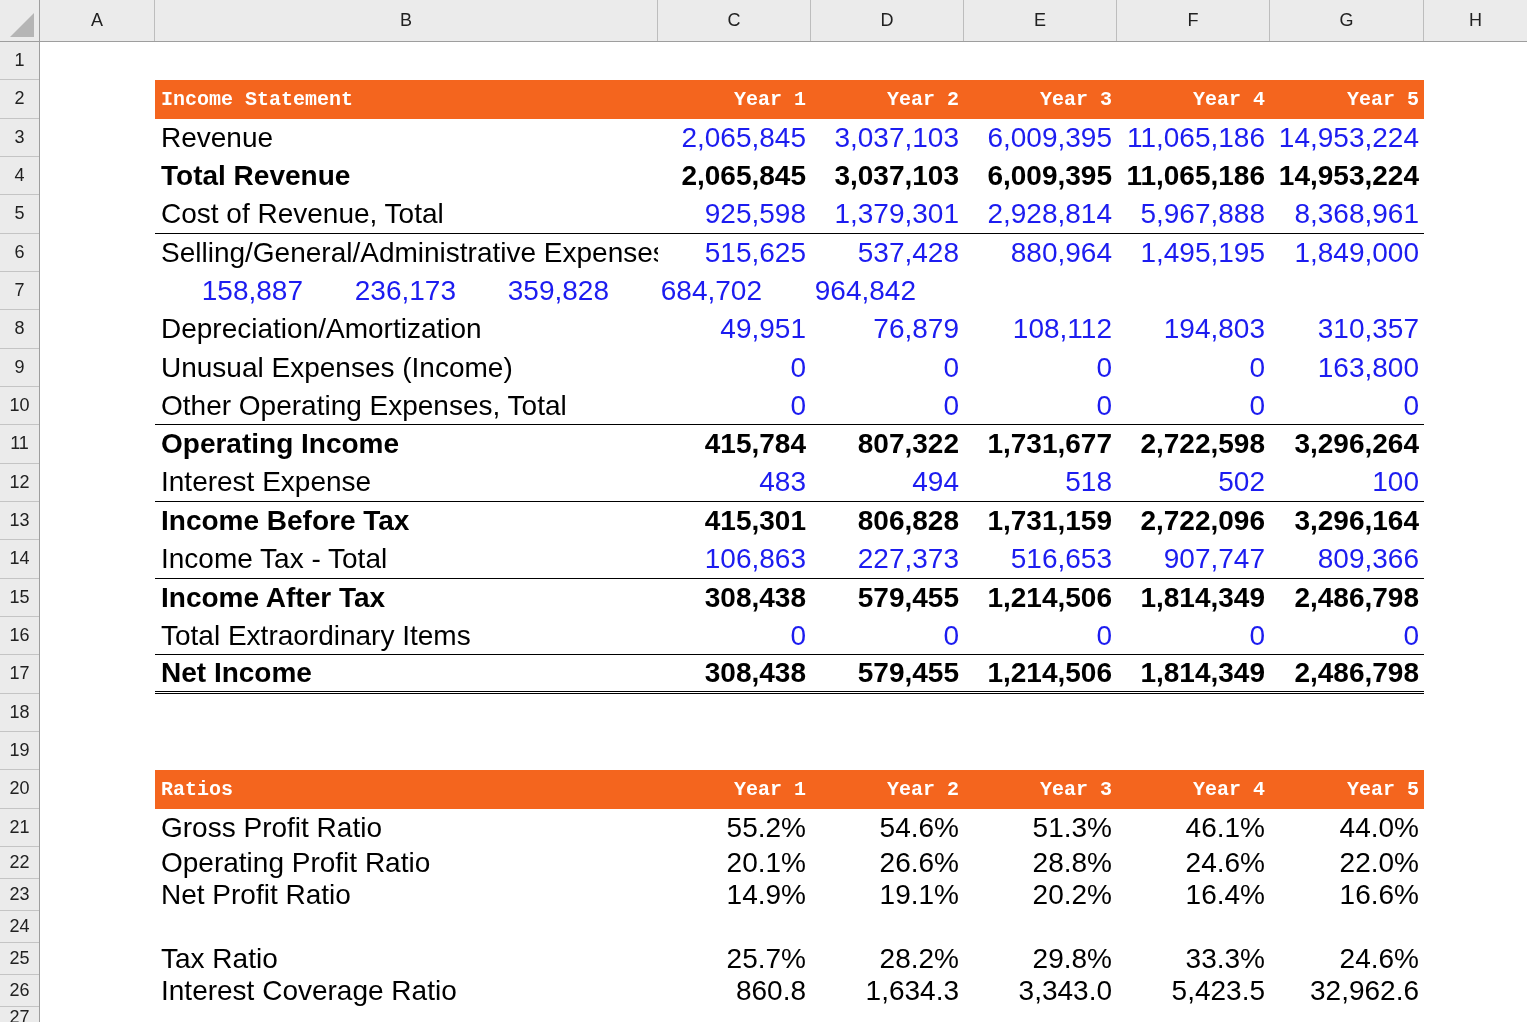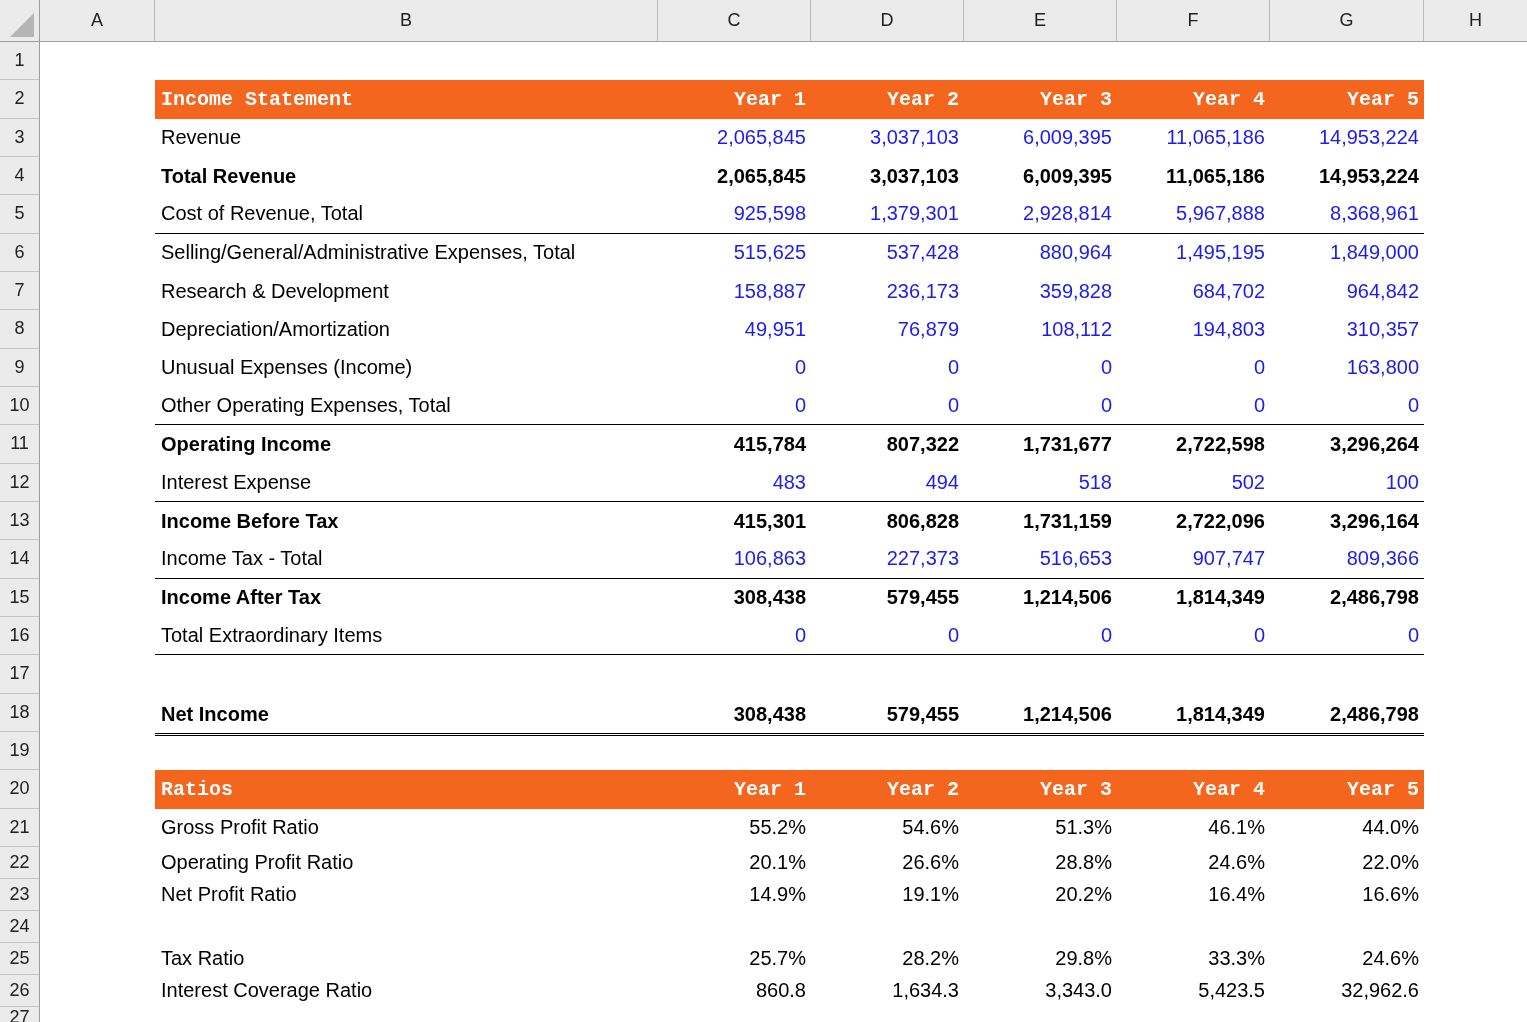--- a/index.html
+++ b/index.html
@@ -40,29 +40,29 @@
   .rh-a { height: 38.33px; } .rh-b { height: 32px; } .rh-c { flex: 1; border-bottom: none; }
   
   .sheet-table { position: absolute; left: 155px; width: 1269px; }
   #income-table { top: 80.33px; }
   #ratios-table { top: 770.33px; }
   .band {
     height: 38.33px; display: flex; align-items: center;
     background: var(--accent_orange, #F4651E); color: #fff;
     font-weight: bold; font-size: 20px; font-family: Liberation Mono, monospace;
   }
-  .trow { height: 38.33px; display: flex; align-items: center; font-size: 20px; color: #000; }
+  .trow { height: 38.33px; display: flex; align-items: center; font-size: 28px; color: #000; }
   .trow.short { height: 32px; justify-content: center; }
   .lbl { width: 503px; padding-left: 6px; overflow: hidden; white-space: nowrap; }
   .val { width: 153px; text-align: right; padding-right: 5px; white-space: nowrap; }
   .val.last { width: 154px; }
   .detail .val { color: var(--number_blue, #1C1CF0); }
   .total { font-weight: bold; }
   .bb  { border-bottom: 1px solid #000; }
-  .bb2 { border-bottom: 3px double #000; margin-top: 42px; }
+  .bb2 { border-bottom: 3px double #000; }
 </style>
 </head>
 <body>
 
 <div class="corner">
   <div class="tri"></div>
 </div>
 
 <div class="col-headers">
   <div class="ch c-a">A</div>
@@ -140,21 +140,20 @@
   </div>
   <div class="trow detail">
     <div class="lbl">Selling/General/Administrative Expenses, Total</div>
     <div class="val">515,625</div>
     <div class="val">537,428</div>
     <div class="val">880,964</div>
     <div class="val">1,495,195</div>
     <div class="val last">1,849,000</div>
   </div>
   <div class="trow detail">
-    <div class="lbl">Research &amp; Development</div>
     <div class="val">158,887</div>
     <div class="val">236,173</div>
     <div class="val">359,828</div>
     <div class="val">684,702</div>
     <div class="val last">964,842</div>
   </div>
   <div class="trow detail">
     <div class="lbl">Depreciation/Amortization</div>
     <div class="val">49,951</div>
     <div class="val">76,879</div>

